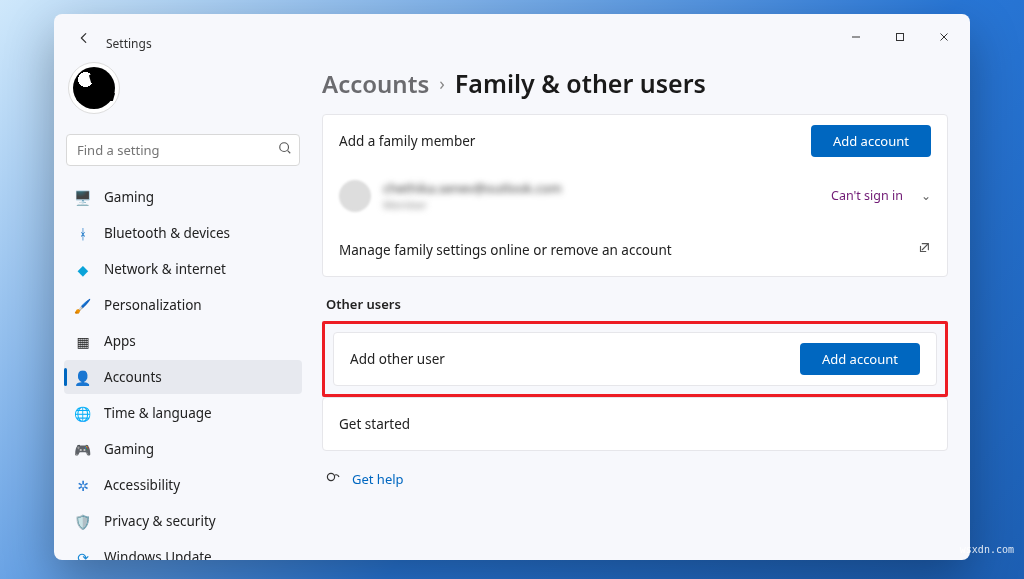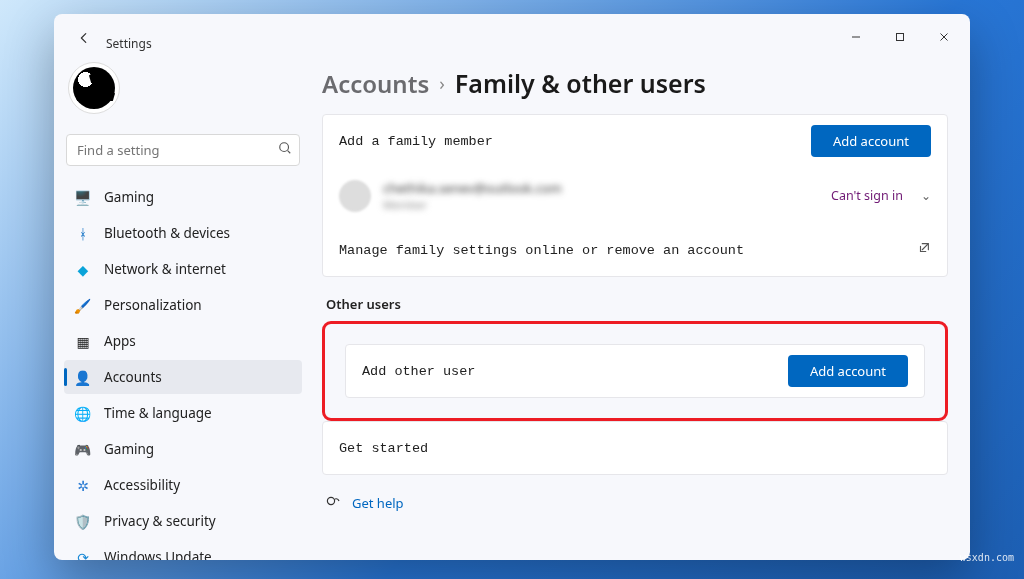--- a/index.html
+++ b/index.html
@@ -29,36 +29,36 @@
   .nav-item .nicon { width:18px; height:18px; display:flex; align-items:center; justify-content:center; font-size:14px; }
   .main { flex:1; padding: 4px 22px 10px 10px; overflow-y:auto; position:relative;}
   .main::-webkit-scrollbar { width:6px;}
   .main::-webkit-scrollbar-thumb { background:#c5c5cc; border-radius:3px;}
   .breadcrumb { display:flex; align-items:center; gap:10px; padding: 10px 0 14px 0;}
   .bc-cat { font-size:24px; color:#6b6b6f; font-weight:600; }
   .bc-sep { font-size:18px; color:#888; }
   .bc-page { font-size:25px; font-weight:600; color:#1a1a1a; }
   .card { background:#fff; border:1px solid #e6e6ea; border-radius:4px; margin-bottom:4px;}
   .row { display:flex; align-items:center; min-height:52px; padding: 10px 16px; }
-  .row-label { font-size:13.5px; color:#222; flex:1;font-family:Liberation Mono, monospace; }
+  .row-label { font-size:13.5px; color:#222; flex:1; }
   .btn-primary { background:#0067c0; color:#fff; border:none; border-radius:4px; font-size:13px; padding: 6px 22px; height:32px; cursor:pointer;}
   .section-header { font-size:13px; font-weight:600; color:#222; margin: 18px 0 8px 4px;}
   .member-row { display:flex; align-items:center; padding:12px 16px; gap:12px;}
   .member-av { width:32px; height:32px; border-radius:50%; background:#ddd; filter:blur(1px);}
   .member-info { flex:1; }
   .member-name { font-size:13px; color:#333; filter:blur(3px);}
   .member-role { font-size:11px; color:#888; filter:blur(3px);}
   .member-status { font-size:12.5px; color:#701a75; margin-right:6px;}
   .chev { color:#666; font-size:12px;}
   .ext-icon { color:#555; font-size:13px;}
-  .highlight-box { border: 3px solid #ed1c24; padding:20px; border-radius:9px;}
+  .highlight-box { border: 3px solid #ed1c24; padding:8px; border-radius:2px;}
   .helprow { display:flex; align-items:center; gap:10px; padding: 14px 4px;}
   .helprow .hicon { font-size:15px; color:#333;}
   .helprow a { color:#0067c0; font-size:13px; text-decoration:none;}
-  .watermark { position:absolute; bottom:16px; right:10px; font-size:10px; color:rgba(255,255,255,0.85); font-family:monospace;}
+  .watermark { position:absolute; bottom:24px; right:10px; font-size:10px; color:rgba(255,255,255,0.85); font-family:monospace;}
 </style>
 </head>
 <body>
 
 <div class="window">
   <div class="titlebar">
     <div class="back">
       <svg viewBox="0 0 16 16" width="14" height="14">
           <path d="M10 3 L5 8 L10 13" stroke="#333" stroke-width="1.4" fill="none" stroke-linecap="round" stroke-linejoin="round"></path>
         </svg>

